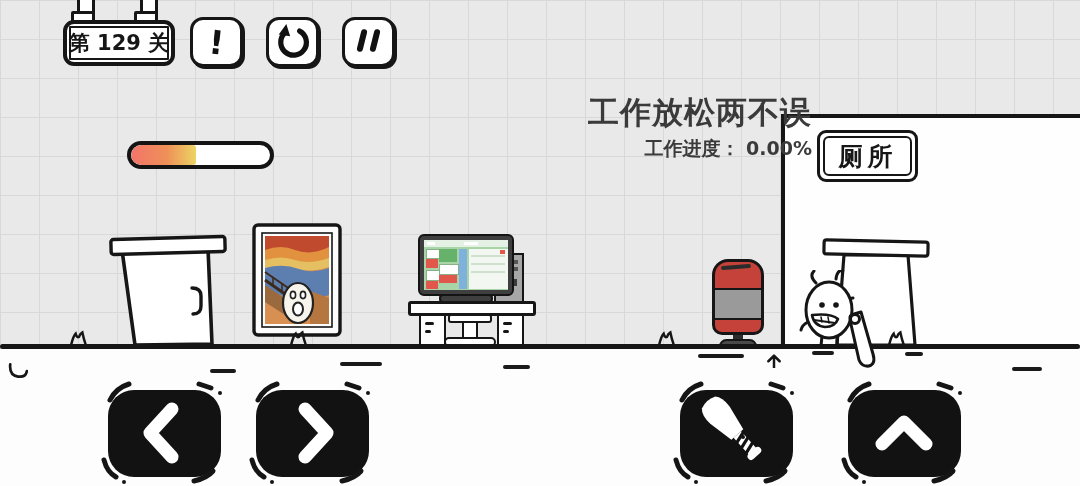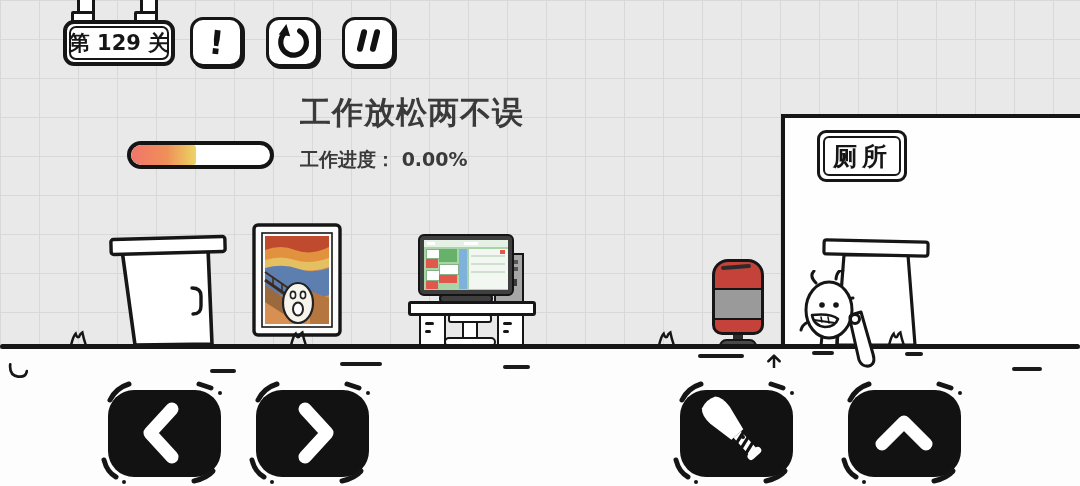--- a/index.html
+++ b/index.html
@@ -14,48 +14,48 @@
   .abs{position:absolute;}
   
   .post{position:absolute;top:0;width:12px;background:#fff;border-left:3px solid #161616;border-right:3px solid #161616;}
   .post-foot{position:absolute;background:#fff;border:3px solid #161616;border-radius:2px;}
   .level-sign{
     position:absolute;left:63px;top:20px;width:112px;height:46px;background:#fff;
     border:4px solid #161616;border-radius:11px;box-sizing:border-box;
     display:flex;align-items:center;justify-content:center;z-index:10;
   }
   .level-sign .inner{
-    position:absolute;inset:2px;border:2px solid #161616;border-radius:7px;
+    position:absolute;inset:2px;border:2px solid #161616;border-radius:1px;
     display:flex;align-items:center;justify-content:center;
     font-size:21px;font-weight:600;color:#161616;white-space:nowrap;
   }
   .hdr-btn{
     position:absolute;top:17px;width:53px;height:50px;background:#fff;
     border:3.5px solid #161616;border-radius:13px;box-sizing:border-box;
     box-shadow:2px 2px 0 #161616;
     display:flex;align-items:center;justify-content:center;z-index:10;cursor:pointer;
   }
   .excl{font-size:33px;font-weight:900;color:#111;transform:rotate(6deg);line-height:1;}
   .pause-bar{display:inline-block;width:6px;height:23px;background:#111;border-radius:3px;transform:rotate(14deg);margin:0 3.5px;}
   
   .mood-label{position:absolute;left:140px;top:112px;width:120px;text-align:center;font-size:19px;font-weight:600;color:#2e2e2e;z-index:10;}
   .mood-bar{
     position:absolute;left:127px;top:141px;width:147px;height:28px;background:#fff;
     border:4px solid #141414;border-radius:15px;box-sizing:border-box;overflow:hidden;z-index:10;
   }
   .mood-fill{height:100%;width:47%;border-radius:10px 3px 3px 10px;
     background:linear-gradient(90deg,#f2756b 0%,#ef9058 55%,#ecd464 100%);}
-  .title-block{position:absolute;left:300px;top:92px;width:500px;text-align:left;z-index:10;}
+  .title-block{position:absolute;left:312px;top:92px;width:500px;text-align:right;z-index:10;}
   .lvl-title{font-size:31px;font-weight:700;color:#3a3a3a;letter-spacing:1px;}
-  .lvl-progress{margin-top:13px;font-size:19px;font-weight:600;color:#3a3a3a;}
+  .lvl-progress{margin-top:2px;font-size:19px;font-weight:600;color:#3a3a3a;}
   
   .toilet-wall{position:absolute;left:781px;top:114px;width:299px;height:233px;background:#fefefe;
     border-top:4px solid #161616;border-left:4px solid #161616;box-sizing:border-box;z-index:1;}
   .toilet-sign{
-    position:absolute;left:817px;top:130px;width:90px;height:52px;background:#fff;
+    position:absolute;left:817px;top:130px;width:101px;height:52px;background:#fff;
     border:3px solid #161616;border-radius:9px;box-sizing:border-box;z-index:2;
   }
   .toilet-sign .inner{position:absolute;inset:3px;border:2px solid #161616;border-radius:6px;
     display:flex;align-items:center;justify-content:center;font-size:25px;font-weight:600;color:#161616;letter-spacing:4px;}
   .ground-line{position:absolute;left:0;top:344px;width:1080px;height:5px;background:#161616;border-radius:3px;z-index:5;}
   .below-ground{position:absolute;left:0;top:349px;width:1080px;height:137px;background:#fdfdfd;z-index:3;}
   .dash{position:absolute;height:3.5px;background:#1a1a1a;border-radius:2px;z-index:6;}
   .tuft{position:absolute;z-index:6;}
   
   .white-piece{position:absolute;background:#fff;border:3px solid #161616;box-sizing:border-box;z-index:4;}

